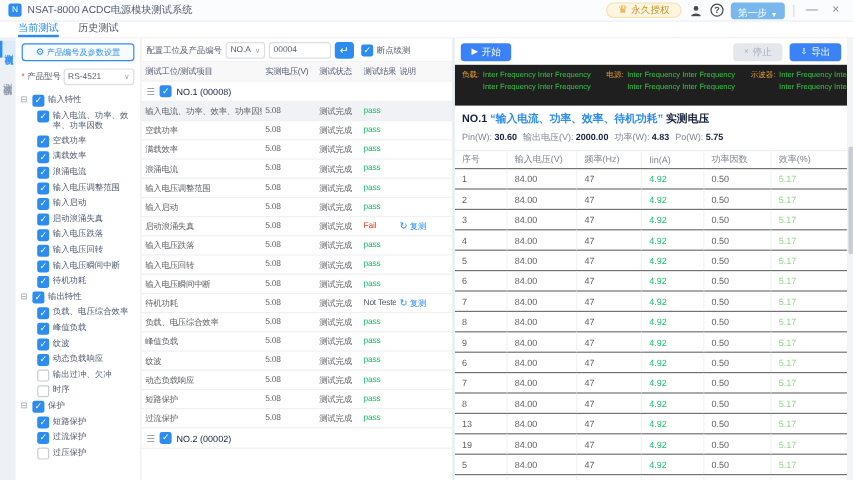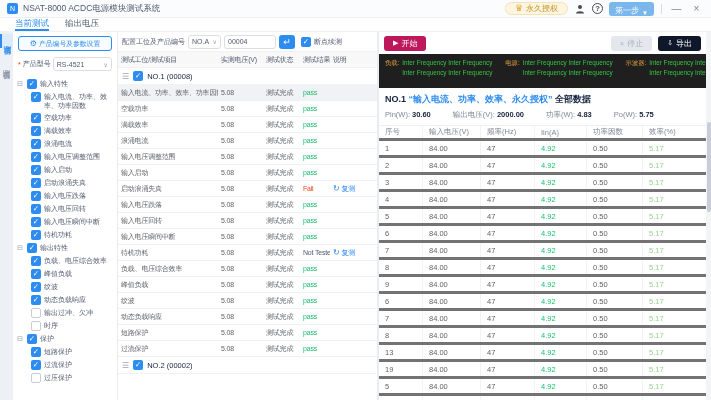--- a/index.html
+++ b/index.html
@@ -86,35 +86,35 @@
   .retest{color:#2d8cf0;display:flex;align-items:center;gap:2px;font-size:7px}
   .refresh{font-size:8px}
 
   .panel-gap{position:absolute;left:377px;top:32px;width:2px;bottom:0;background:#e9edf2}
 
   
   .right{position:absolute;left:379px;top:32px;width:327px;bottom:0;background:#fff;overflow:hidden}
   .right-toolbar{display:flex;align-items:center;gap:6px;padding:4px 5px;height:22px}
   .btn{border-radius:3px;font-size:8px;padding:0 9px;height:15px;display:flex;
     align-items:center;gap:3px;white-space:nowrap}
-  .btn-start{background:#be185d;color:#fff}
+  .btn-start{background:#3b82f6;color:#fff}
   .btn-stop{background:#e4e7eb;color:#a9b0ba;margin-left:auto}
-  .btn-export{background:#0f172a;color:#fff}
+  .btn-export{background:#3b82f6;color:#fff}
   .btn .ic{font-size:7px}
   .console{background:#1f1f1f;height:34px;display:flex;gap:13px;padding:4px 6px;
     font-size:6.3px;line-height:1.55;overflow:hidden}
   .cgroup{display:flex;gap:3px;white-space:nowrap}
   .clabel{color:#e6a23c}
   .cvals{color:#35c546;display:flex;flex-direction:column}
   .rheading{padding:5px 6px 1px;font-size:9px;color:#17233d;font-weight:bold;white-space:nowrap}
   .rheading .quoted{color:#2d8cf0}
-  .stats{display:flex;gap:22px;padding:3px 6px 5px;font-size:7.5px;color:#808695;white-space:nowrap}
+  .stats{display:flex;gap:5px;padding:3px 6px 5px;font-size:7.5px;color:#808695;white-space:nowrap}
   .stat b{color:#17233d;margin-left:2px}
   .rhead,.rrow{display:grid;grid-template-columns:44px 58px 54px 52px 56px 63px;
-    border-bottom:3px solid #737373;height:17px;align-items:center;font-size:7.5px}
+    border-bottom:1px solid #737373;height:17px;align-items:center;font-size:7.5px}
   .rhead{color:#808695;border-top:1px solid #eceef3;height:16px}
   .rcell{padding:0 6px;border-right:1px solid #f2f3f6;height:100%;display:flex;align-items:center;overflow:hidden}
   .rcell:last-child{border-right:none}
   .rrow{color:#606266}
   .c-green{color:#19be6b}
   .c-lgreen{color:#93d58b}
 
   
   .vscroll{position:absolute;right:0;top:32px;width:5px;bottom:0;background:#f3f4f6}
   .vthumb{position:absolute;right:0.5px;top:90px;width:4px;height:90px;background:#c9ced6;border-radius:2px}
@@ -143,21 +143,21 @@
     <span>第一步</span>
     <span class="caret">▼</span>
   </div>
   <div class="win-sep"></div>
   <div class="win-btn">—</div>
   <div class="win-btn">×</div>
 </div>
 
 <div class="tabbar">
   <div class="tab active">当前测试</div>
-  <div class="tab">输出电压</div>
+  <div class="tab">历史测试</div>
 </div>
 
 <div class="rail">
   <div class="rail-tab active">测试项目</div>
   <div class="rail-tab">测试仪器</div>
 </div>
 
 <div class="sidebar">
   <div class="settings-btn">
     <span class="gear">⚙</span>
@@ -469,22 +469,22 @@
       <div class="cgroup">
         <span class="clabel">示波器:</span>
         <div class="cvals">
           <span class="">Inter Frequency   Inter Frequency</span>
           <span class="">Inter Frequency   Inter Frequency</span>
         </div>
       </div>
     </div>
   <div class="rheading">
     <span>NO.1</span>
-    <span class="quoted">“输入电流、功率、效率、永久授权”</span>
-    <span>全部数据</span>
+    <span class="quoted">“输入电流、功率、效率、待机功耗”</span>
+    <span>实测电压</span>
   </div>
   <div class="stats" id="stats">
       <div class="stat"><span class="">Pin(W):</span><b>30.60</b></div>
       <div class="stat"><span class="">输出电压(V):</span><b>2000.00</b></div>
       <div class="stat"><span class="">功率(W):</span><b>4.83</b></div>
       <div class="stat"><span class="">Po(W):</span><b>5.75</b></div>
     </div>
   <div class="rhead" id="rhead">
       <div class="rcell">序号</div>
       <div class="rcell">输入电压(V)</div>

